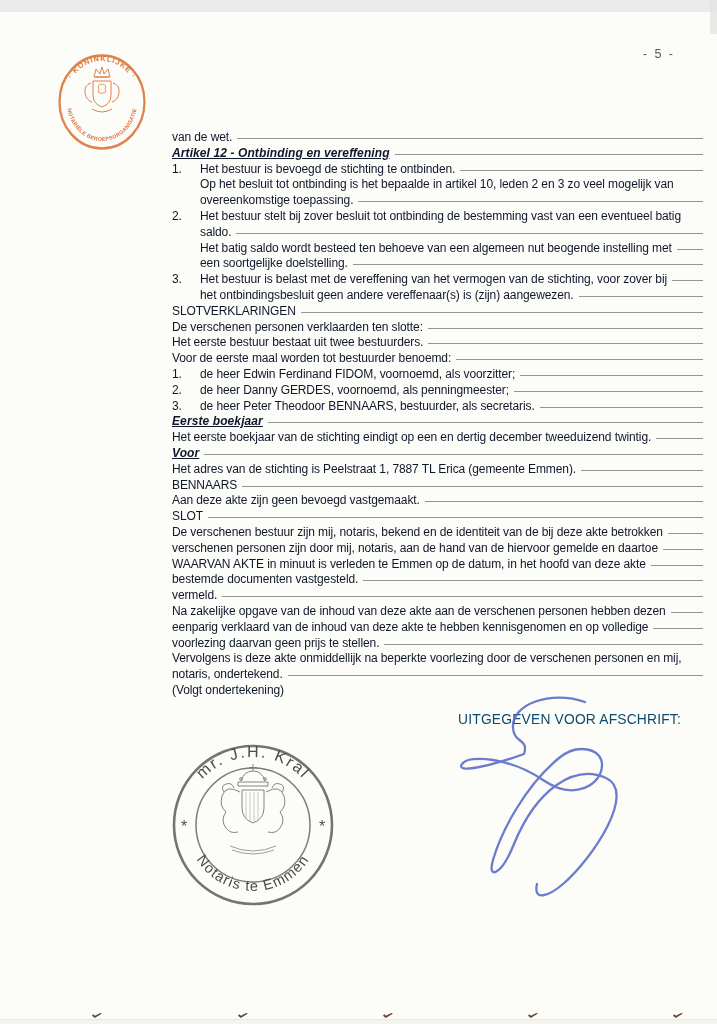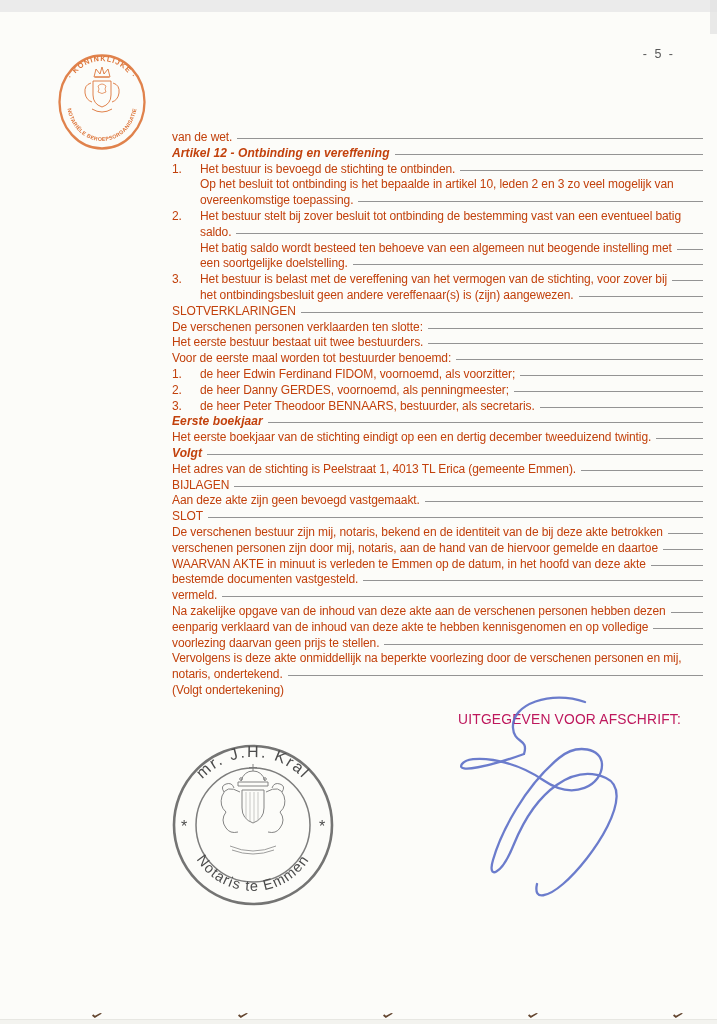--- a/index.html
+++ b/index.html
@@ -18,36 +18,36 @@
   }
 
   .knb-seal{position:absolute;left:56px;top:52px;}
   .notary-stamp{position:absolute;left:168px;top:740px;}
   .signature-svg{position:absolute;left:425px;top:688px;}
 
   .doc-body{position:absolute;left:172px;top:130px;width:531px;}
   .line{
     display:flex;align-items:baseline;
     height:15.8px;line-height:15.8px;
-    font-size:12px;color:#c2410c;letter-spacing:-0.1px;
+    font-size:12px;color:#0f172a;letter-spacing:-0.1px;
     white-space:pre;overflow:hidden;
   }
   .num{flex:none;width:28px;}
   .txt{flex:none;}
   .b{font-weight:400;}
-  .ib .txt{font-style:italic;font-weight:700;letter-spacing:0.1px;}
+  .ib .txt{font-style:italic;font-weight:700;letter-spacing:0.1px;text-decoration:underline;}
   .fill{
     flex:1 1 auto;min-width:6px;height:10px;
     border-bottom:1px solid #949494;
     margin-left:5px;transform:translateY(-2px);
   }
 
   .caption{
     position:absolute;top:712px;right:36px;
-    font-size:13.8px;color:#be185d;letter-spacing:0.2px;white-space:pre;
+    font-size:13.8px;color:#0c4a6e;letter-spacing:0.2px;white-space:pre;
   }
 
   .scan-mark{
     position:absolute;top:1013px;width:10px;height:5px;background:#64462f;
     clip-path:polygon(0 55%, 28% 100%, 100% 10%, 82% 0, 30% 55%, 12% 25%);
   }
 </style>
 </head>
 <body>
 
@@ -93,23 +93,23 @@
     <div class="line"><span class="num"></span><span class="txt"><span>het ontbindingsbesluit geen andere vereffenaar(s) is (zijn) aangewezen.</span></span><span class="fill"></span></div>
     <div class="line"><span class="txt"><span>SLOTVERKLARINGEN</span></span><span class="fill"></span></div>
     <div class="line"><span class="txt"><span>De verschenen personen verklaarden ten slotte:</span></span><span class="fill"></span></div>
     <div class="line"><span class="txt"><span>Het eerste bestuur bestaat uit twee bestuurders.</span></span><span class="fill"></span></div>
     <div class="line"><span class="txt"><span>Voor de eerste maal worden tot bestuurder benoemd:</span></span><span class="fill"></span></div>
     <div class="line"><span class="num">1.</span><span class="txt"><span>de heer </span><span class="b">Edwin Ferdinand FIDOM</span><span>, voornoemd, als voorzitter;</span></span><span class="fill"></span></div>
     <div class="line"><span class="num">2.</span><span class="txt"><span>de heer </span><span class="b">Danny GERDES</span><span>, voornoemd, als penningmeester;</span></span><span class="fill"></span></div>
     <div class="line"><span class="num">3.</span><span class="txt"><span>de heer </span><span class="b">Peter Theodoor BENNAARS</span><span>, bestuurder, als secretaris.</span></span><span class="fill"></span></div>
     <div class="line ib"><span class="txt"><span>Eerste boekjaar</span></span><span class="fill"></span></div>
     <div class="line"><span class="txt"><span>Het eerste boekjaar van de stichting eindigt op een en dertig december tweeduizend twintig.</span></span><span class="fill"></span></div>
-    <div class="line ib"><span class="txt"><span>Volgt</span></span><span class="fill"></span></div>
-    <div class="line"><span class="txt"><span>Het adres van de stichting is Peelstraat 1, 4013 TL Erica (gemeente Emmen).</span></span><span class="fill"></span></div>
-    <div class="line"><span class="txt"><span>BIJLAGEN</span></span><span class="fill"></span></div>
+    <div class="line ib"><span class="txt"><span>Voor</span></span><span class="fill"></span></div>
+    <div class="line"><span class="txt"><span>Het adres van de stichting is Peelstraat 1, 7887 TL Erica (gemeente Emmen).</span></span><span class="fill"></span></div>
+    <div class="line"><span class="txt"><span>BENNAARS</span></span><span class="fill"></span></div>
     <div class="line"><span class="txt"><span>Aan deze akte zijn geen bevoegd vastgemaakt.</span></span><span class="fill"></span></div>
     <div class="line"><span class="txt"><span>SLOT</span></span><span class="fill"></span></div>
     <div class="line"><span class="txt"><span>De verschenen bestuur zijn mij, notaris, bekend en de identiteit van de bij deze akte betrokken</span></span><span class="fill"></span></div>
     <div class="line"><span class="txt"><span>verschenen personen zijn door mij, notaris, aan de hand van de hiervoor gemelde en daartoe</span></span><span class="fill"></span></div>
     <div class="line"><span class="txt"><span>WAARVAN AKTE in minuut is verleden te Emmen op de datum, in het hoofd van deze akte</span></span><span class="fill"></span></div>
     <div class="line"><span class="txt"><span>bestemde documenten vastgesteld.</span></span><span class="fill"></span></div>
     <div class="line"><span class="txt"><span>vermeld.</span></span><span class="fill"></span></div>
     <div class="line"><span class="txt"><span>Na zakelijke opgave van de inhoud van deze akte aan de verschenen personen hebben dezen</span></span><span class="fill"></span></div>
     <div class="line"><span class="txt"><span>eenparig verklaard van de inhoud van deze akte te hebben kennisgenomen en op volledige</span></span><span class="fill"></span></div>
     <div class="line"><span class="txt"><span>voorlezing daarvan geen prijs te stellen.</span></span><span class="fill"></span></div>

